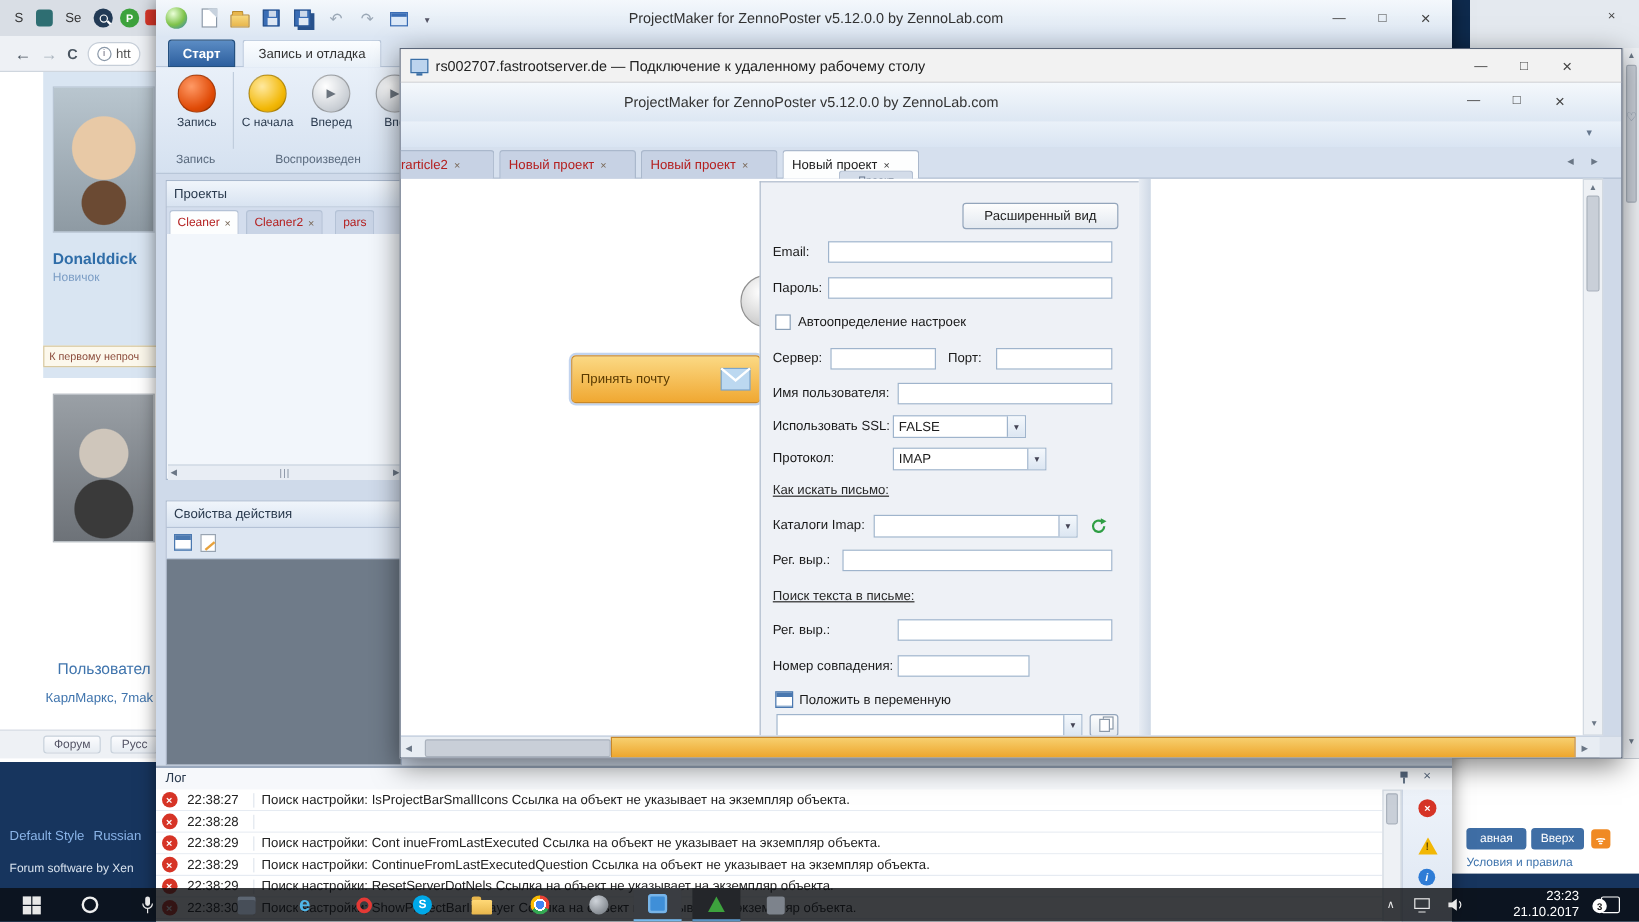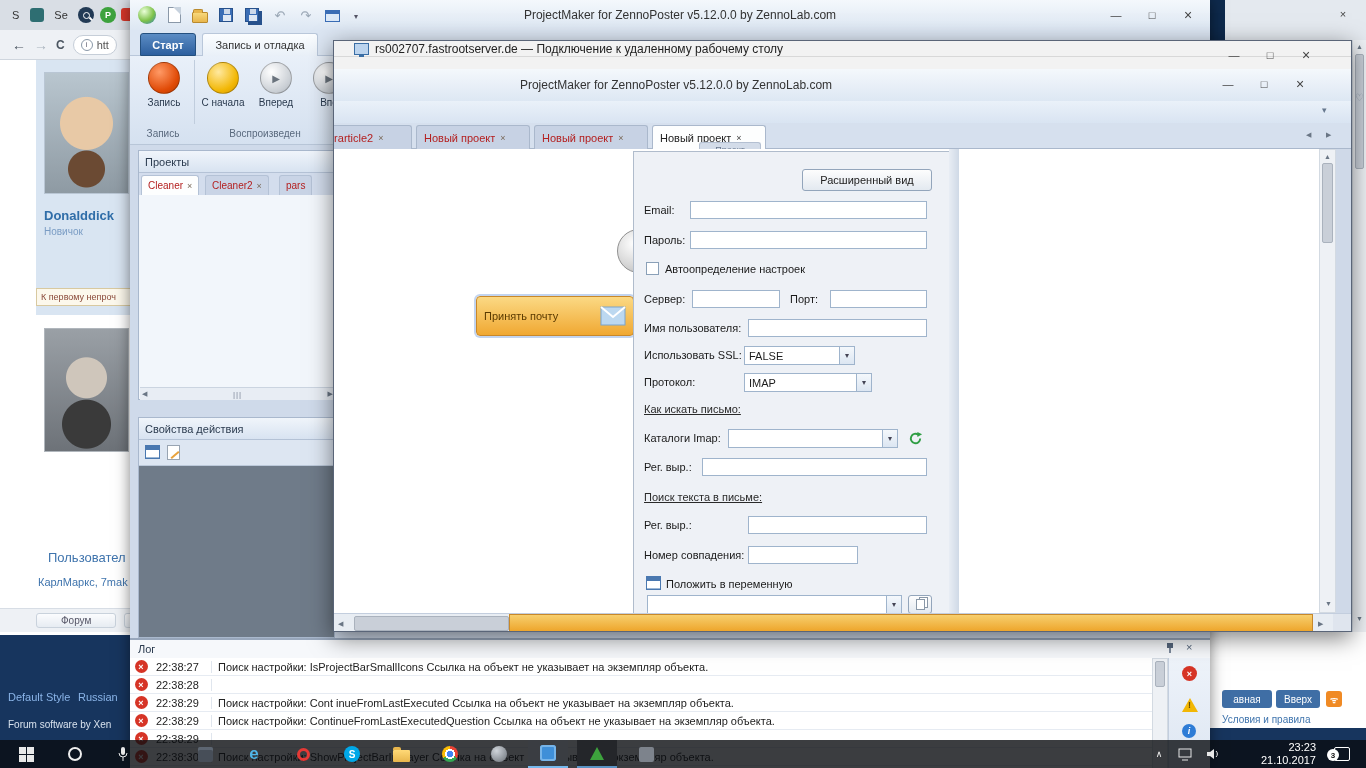--- a/index.html
+++ b/index.html
@@ -32,21 +32,21 @@
     linear-gradient(#b9c6cf,#8e9aa3)}
   .avatar2{background:
     radial-gradient(circle at 50% 78%,#3a3a3a 0 24px,transparent 25px),
     radial-gradient(circle at 50% 40%,#cfc6bb 0 20px,transparent 21px),
     linear-gradient(#9aa0a6,#6d7278)}
   .member-name{color:#2f6da8;font-weight:bold;font-size:13px}
   .member-rank{color:#7a9cc4;font-size:10px}
   .jump-box{background:#fcf8ec;border:1px solid #d8c9a0;color:#8a4a3a;font-size:9px;display:flex;align-items:center;padding:0 4px}
   .blue-link{color:#3f74ad}
   .crumb-bar{background:#eef1f5;border-top:1px solid #d7dde5;display:flex;align-items:center;gap:8px;padding-left:36px}
-  .crumb{background:linear-gradient(#fbfcfe,#e7ecf2);border:1px solid #c9d2dc;border-radius:3px;padding:1px 24px;color:#556;font-size:10px}
+  .crumb{background:linear-gradient(#fbfcfe,#e7ecf2);border:1px solid #c9d2dc;border-radius:3px;padding:1px 8px;color:#556;font-size:10px}
   #br-footer-left{left:0;top:635px;width:135px;height:133px;background:#17355e}
   #br-footer-right{left:1210px;top:632px;width:156px;height:136px;background:#fff}
   .ftr-pill{background:#3f6ea5;color:#fff;border-radius:3px;font-size:10px;display:flex;align-items:center;justify-content:center}
   .rss{background:#f08a24;border-radius:3px;color:#fff;font-size:9px;display:flex;align-items:center;justify-content:center;font-weight:bold}
 
   
   #pm{left:130px;top:0;width:1080px;height:768px;background:#cfdaea;box-shadow:0 0 14px rgba(0,0,0,.5)}
   .qat-ico{width:20px;height:20px;display:flex;align-items:center;justify-content:center}
   .doc-ico{width:13px;height:16px;background:#fff;border:1px solid #8a98a8;position:relative}
   .doc-ico::after{content:"";position:absolute;right:-1px;top:-1px;border:4px solid;border-color:#c7d2de #c7d2de transparent transparent}
@@ -91,21 +91,21 @@
   .log-row{display:flex;align-items:center;height:18px;border-bottom:1px solid #e6ebf2;background:#fff}
   .err-dot{width:13px;height:13px;border-radius:50%;background:#d63426;color:#fff;font-size:9px;font-weight:bold;display:flex;align-items:center;justify-content:center}
   .log-time{width:60px;padding-left:4px;border-right:1px solid #e0e6ee;color:#222}
   .log-msg{padding-left:6px;color:#222;white-space:nowrap;overflow:hidden}
   .warn-tri{width:0;height:0;border-left:8px solid transparent;border-right:8px solid transparent;border-bottom:14px solid #f2b705;position:relative}
   .warn-tri::after{content:"!";position:absolute;left:-2px;top:2px;font-size:9px;font-weight:bold;color:#6b4e00}
   .info-dot{width:14px;height:14px;border-radius:50%;background:#2e7cd6;color:#fff;font-size:9px;font-weight:bold;display:flex;align-items:center;justify-content:center;font-style:italic}
 
   
   #rdp{left:333px;top:40px;width:1019px;height:592px;background:#f2f2f2;border:1px solid #5a6578;box-shadow:0 6px 22px rgba(0,0,0,.5)}
-  #rdp-title{height:16px;background:#f2f2f2;display:flex;align-items:center;padding-left:20px;gap:6px;border-bottom:1px solid #d8d8d8}
+  #rdp-title{height:28px;background:#f2f2f2;display:flex;align-items:center;padding-left:8px;gap:6px;border-bottom:1px solid #d8d8d8}
   .pc-ico{width:15px;height:12px;border:1px solid #3a6ea5;background:#bcd4ee;position:relative}
   .pc-ico::after{content:"";position:absolute;left:4px;bottom:-3px;width:5px;height:2px;background:#3a6ea5}
   #rdp-body{position:absolute;left:0;top:28px;width:1017px;height:562px;background:#ccd7e7;overflow:hidden}
   .ipm-tab{position:absolute;top:2px;height:24px;display:flex;align-items:center;gap:5px;padding:0 7px;border:1px solid #aab8cc;border-bottom:none;border-radius:3px 3px 0 0;font-size:11px}
   .ghost-tab{background:#d3dce9;border:1px solid #b4c0d2;border-bottom:none;border-radius:3px 3px 0 0;color:#6a7a90;font-size:9px;display:flex;align-items:center;justify-content:center}
   .form-lbl{position:absolute;height:18px;line-height:18px;color:#1a1a1a}
   .f-in{position:absolute;background:#fff;border:1px solid #9fb4cc;height:18px;font-size:11px;padding:0 3px;font-family:"Liberation Sans",sans-serif}
   .combo{position:absolute;background:#fff;border:1px solid #9fb4cc;height:19px;display:flex;align-items:center}
   .combo .val{flex:1;padding-left:4px}
   .combo .drop{width:15px;height:100%;background:linear-gradient(#f4f8fc,#dce6f2);border-left:1px solid #9fb4cc;display:flex;align-items:center;justify-content:center;font-size:8px;color:#445}
@@ -330,20 +330,21 @@
               <span class="err-dot">×</span>
             </span>
           <span class="log-time">22:38:29</span>
           <span class="log-msg">Поиск настройки: ContinueFromLastExecutedQuestion Ссылка на объект не указывает на экземпляр объекта.</span>
         </div>
         <div class="log-row">
           <span class="ctr" style="width:22px">
               <span class="err-dot">×</span>
             </span>
           <span class="log-time">22:38:29</span>
+          <span class="log-msg">Поиск настройки: ResetServerDotNels Ссылка на объект не указывает на экземпляр объекта.</span>
         </div>
         <div class="log-row">
           <span class="ctr" style="width:22px">
               <span class="err-dot">×</span>
             </span>
           <span class="log-time">22:38:30</span>
           <span class="log-msg">Поиск настройки: ShowProjectBarInPlayer Ссылка на объект не указывает на экземпляр объекта.</span>
         </div>
       </div>
       <div class="a scr" style="left:1022px;top:18px;width:16px;height:112px">

